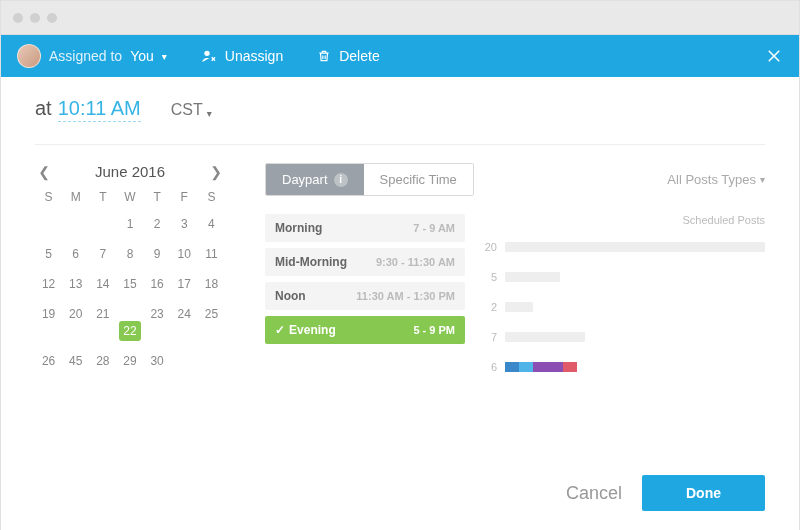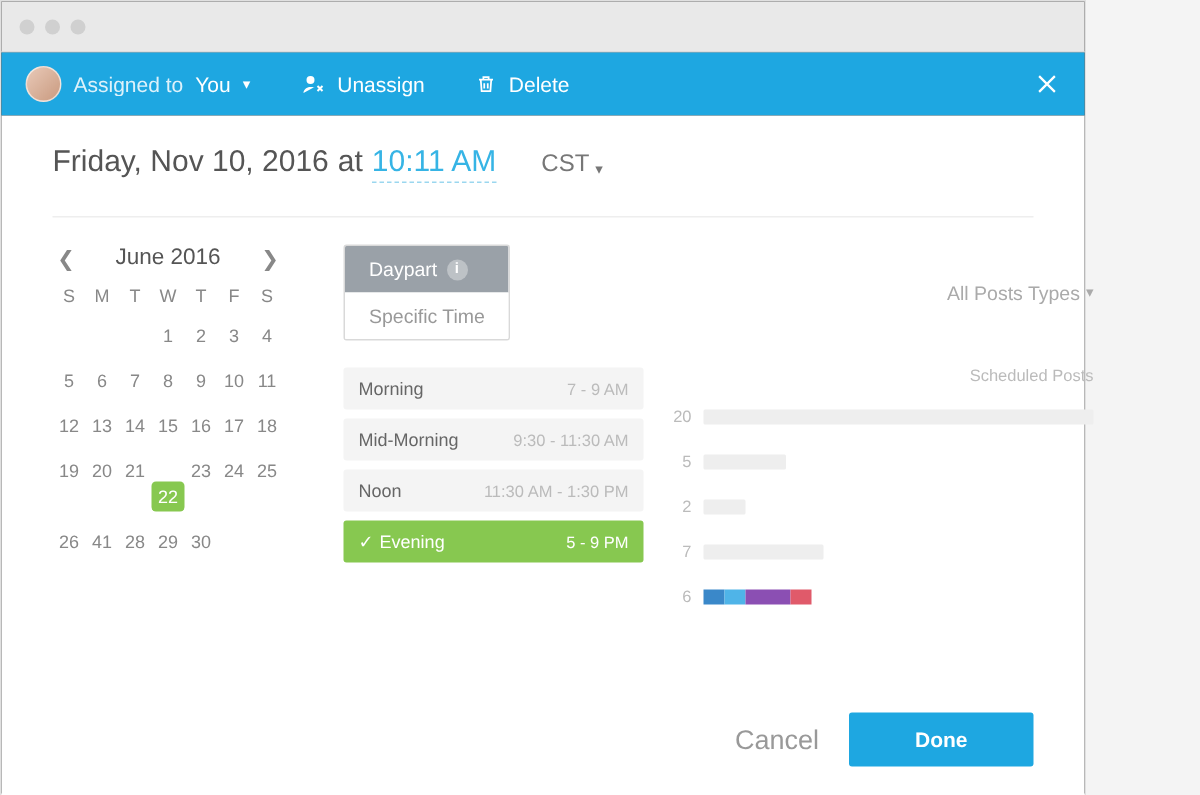--- a/index.html
+++ b/index.html
@@ -1,17 +1,17 @@
 <!DOCTYPE html>
 <html><head>
 <meta charset="utf-8">
 <style>
   * { box-sizing: border-box; margin: 0; padding: 0; font-family: -apple-system, BlinkMacSystemFont, "Segoe UI", Helvetica, Arial, sans-serif; }
   body { background: #f4f4f4; width: 800px; height: 530px; overflow: hidden; }
-  .window { width: 724px; height: 530px; background: #000000; border: 1px solid #e0e0e0; }
+  .window { width: 800px; height: 530px; background: #0f766e; border: 1px solid #e0e0e0; }
   .titlebar { height: 34px; background: #e9e9e9; display: flex; align-items: center; padding: 0 12px; gap: 7px; border-bottom: 1px solid #dcdcdc; }
   .dot { width: 10px; height: 10px; border-radius: 50%; background: #d0d0d0; }
   .toolbar { height: 42px; background: #1ea7e1; display: flex; align-items: center; color: #fff; font-size: 14px; padding: 0 16px; }
   .toolbar .item { display: flex; align-items: center; gap: 8px; margin-right: 34px; cursor: pointer; }
   .toolbar .avatar { width: 24px; height: 24px; border-radius: 50%; background: linear-gradient(135deg,#e8c9b8,#c99a7f); border: 1px solid rgba(255,255,255,0.6); }
   .toolbar .light { opacity: 0.85; }
   .toolbar svg { display: block; }
   .toolbar .close { margin-left: auto; cursor: pointer; }
   .content { background: #fff; height: calc(530px - 34px - 42px); padding: 20px 34px 18px 34px; position: relative; }
   .dateline { font-size: 20px; color: #555; font-weight: 400; display: flex; align-items: baseline; gap: 6px; }
@@ -24,28 +24,28 @@
   .cal-head { display: flex; align-items: center; justify-content: space-between; font-size: 15px; color: #555; margin-bottom: 10px; }
   .cal-head .nav { width: 18px; text-align: center; color: #888; cursor: pointer; font-size: 14px; }
   .cal-head .month { flex: 1; text-align: center; }
   .cal-grid { display: grid; grid-template-columns: repeat(7, 1fr); text-align: center; font-size: 12px; color: #888; row-gap: 10px; }
   .cal-grid .dow { color: #888; font-size: 12px; }
   .cal-grid .day { width: 22px; height: 20px; line-height: 20px; margin: 0 auto; border-radius: 3px; cursor: pointer; }
   .cal-grid .day.sel { background: #87c850; color: #fff; margin-top: 17px; }
   
   .panel { flex: 1; }
   .tabs-row { display: flex; align-items: center; margin-bottom: 18px; }
-  .tabs { display: inline-flex; border: 1px solid #d9d9d9; border-radius: 2px; overflow: hidden; flex-direction: column; }
+  .tabs { display: inline-flex; border: 1px solid #d9d9d9; border-radius: 2px; overflow: hidden; }
   .tab { padding: 8px 16px; font-size: 13px; color: #999; background: #fff; cursor: pointer; display: flex; align-items: center; gap: 6px; }
   .tab.active { background: #9aa1a8; color: #fff; }
   .tab .info { width: 14px; height: 14px; border-radius: 50%; background: rgba(255,255,255,0.35); color: #fff; display: inline-flex; align-items: center; justify-content: center; font-size: 10px; font-weight: bold; }
   .post-filter { margin-left: auto; font-size: 13px; color: #aaa; display: flex; align-items: center; gap: 4px; cursor: pointer; }
   .dayparts-row { display: flex; gap: 14px; }
   .dayparts { width: 200px; display: flex; flex-direction: column; gap: 6px; }
-  .dp { display: flex; align-items: flex-end; justify-content: space-between; padding: 7px 10px; font-size: 12px; background: #f4f4f4; color: #888; border-radius: 2px; cursor: pointer; }
+  .dp { display: flex; align-items: center; justify-content: space-between; padding: 7px 10px; font-size: 12px; background: #f4f4f4; color: #888; border-radius: 2px; cursor: pointer; font-weight: bold; }
   .dp .name { color: #666; }
   .dp .range { color: #bbb; font-size: 11px; }
   .dp.sel { background: #87c850; color: #fff; }
   .dp.sel .name, .dp.sel .range { color: #fff; }
   .dp.sel .check { margin-right: 4px; }
   .schedule { flex: 1; }
   .schedule .title { font-size: 11px; color: #bbb; margin-bottom: 10px; text-align: right; }
   .srow { display: flex; align-items: center; gap: 8px; height: 22px; margin-bottom: 8px; }
   .srow .num { width: 18px; text-align: right; font-size: 11px; color: #bbb; }
   .srow .bar { height: 10px; background: #eee; border-radius: 1px; }
@@ -90,21 +90,20 @@
     </div>
     <div class="close">
       <svg width="18" height="18" viewBox="0 0 24 24" stroke="#fff" stroke-width="2">
           <path d="M5 5l14 14M19 5L5 19"></path>
         </svg>
     </div>
   </div>
 
   <div class="content">
     <div class="dateline">
-      <span>Friday, Nov 10, 2016</span>
       <span>at</span>
       <span class="time">10:11 AM</span>
       <span class="tz">
         <span>CST</span>
         <span class="chev">▾</span>
       </span>
     </div>
 
     <hr class="hr">
 
@@ -146,21 +145,21 @@
             <div class="day">17</div>
             <div class="day">18</div>
             <div class="day">19</div>
             <div class="day">20</div>
             <div class="day">21</div>
             <div class="day sel">22</div>
             <div class="day">23</div>
             <div class="day">24</div>
             <div class="day">25</div>
             <div class="day">26</div>
-            <div class="day">41</div>
+            <div class="day">45</div>
             <div class="day">28</div>
             <div class="day">29</div>
             <div class="day">30</div>
           </div>
       </div>
 
       <div class="panel">
         <div class="tabs-row">
           <div class="tabs">
             <div class="tab active">

